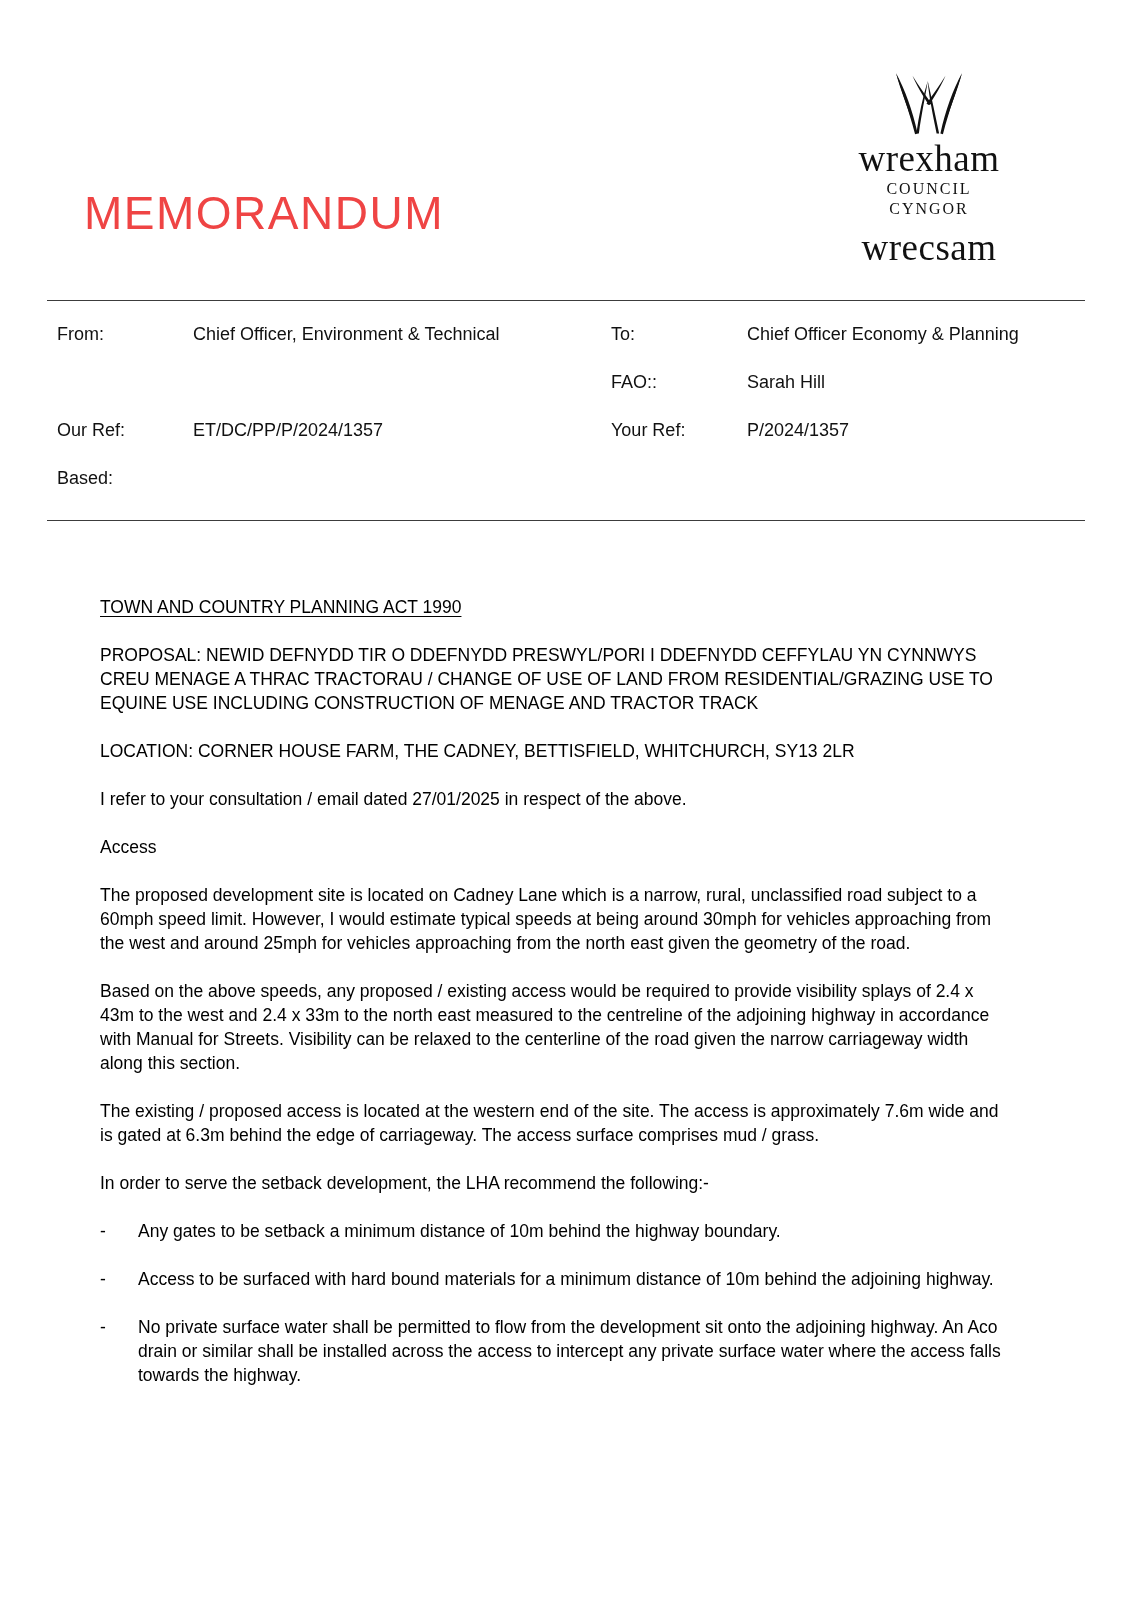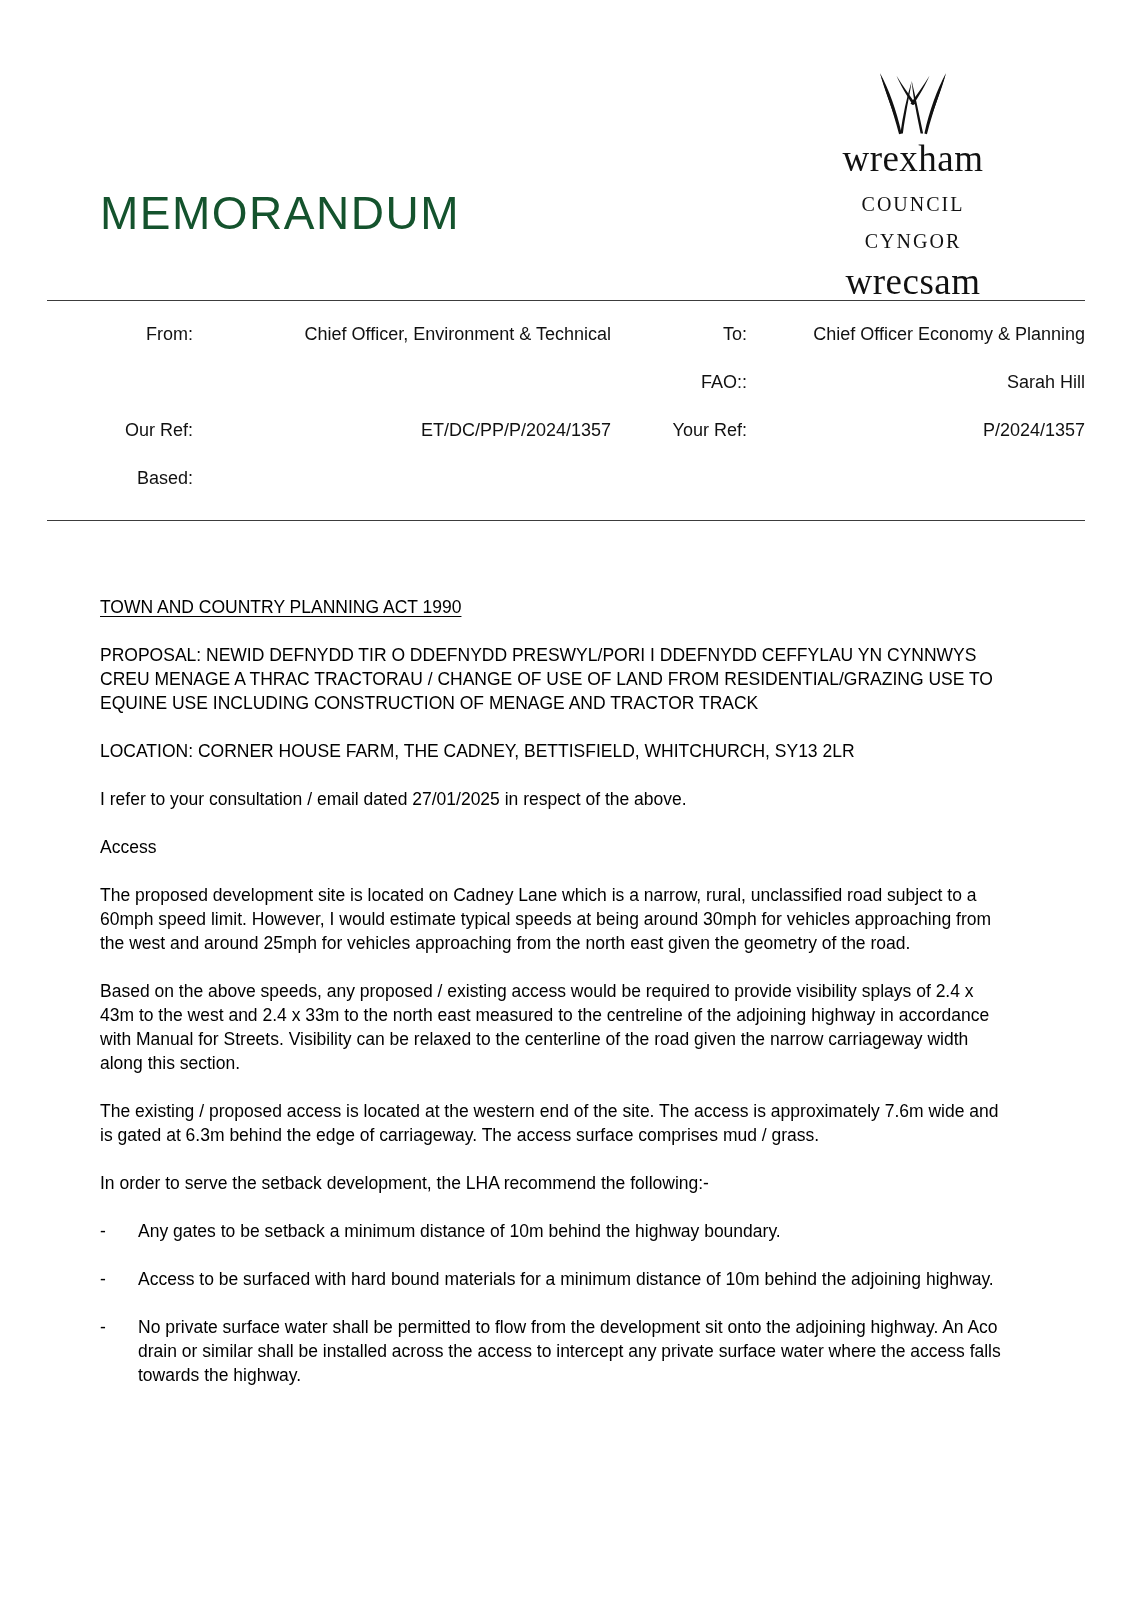--- a/index.html
+++ b/index.html
@@ -10,41 +10,41 @@
     margin: 0 auto;
     background: #ffffff;
     color: #111111;
     font-family: "Liberation Sans", sans-serif;
     overflow: hidden;
   }
 
   
   .memo-title {
     position: absolute;
-    left: 100px;
+    left: 84px;
     top: 186px;
     margin: 0;
     font-size: 46px;
     font-weight: 400;
     letter-spacing: 1.5px;
-    color: #14532d;
+    color: #ef4444;
   }
   .logo {
     position: absolute;
     top: 72px;
-    right: 134px;
+    right: 118px;
     width: 170px;
     text-align: center;
     color: #111111;
     font-family: "Liberation Serif", serif;
     line-height: 1;
   }
   .logo-mark { width: 76px; height: 66px; display: block; margin: 0 auto 2px; }
   .logo-name { font-size: 37px; letter-spacing: 0.5px; }
-  .logo-sub { font-size: 20px; letter-spacing: 2px; margin-top: 17px; }
+  .logo-sub { font-size: 16px; letter-spacing: 2px; margin-top: 4px; }
   .logo-name-cy { font-size: 37px; letter-spacing: 0.5px; margin-top: 12px; }
 
   .rule {
     position: absolute;
     left: 47px;
     width: 1038px;
     border: 0;
     border-top: 1.6px solid #3c3c3c;
     margin: 0;
   }
@@ -56,21 +56,21 @@
     position: absolute;
     left: 57px;
     top: 322px;
     width: 1028px;
     font-size: 18px;
     display: grid;
     grid-template-columns: 136px 418px 136px 1fr;
     grid-auto-rows: 48px;
     align-items: start;
   }
-  .meta .cell { padding-top: 2px; white-space: nowrap; text-align: right; }
+  .meta .cell { padding-top: 2px; white-space: nowrap; }
 
   
   .body-text {
     position: absolute;
     left: 100px;
     top: 595px;
     width: 912px;
     font-size: 17.5px;
     line-height: 24px;
     color: #000000;

